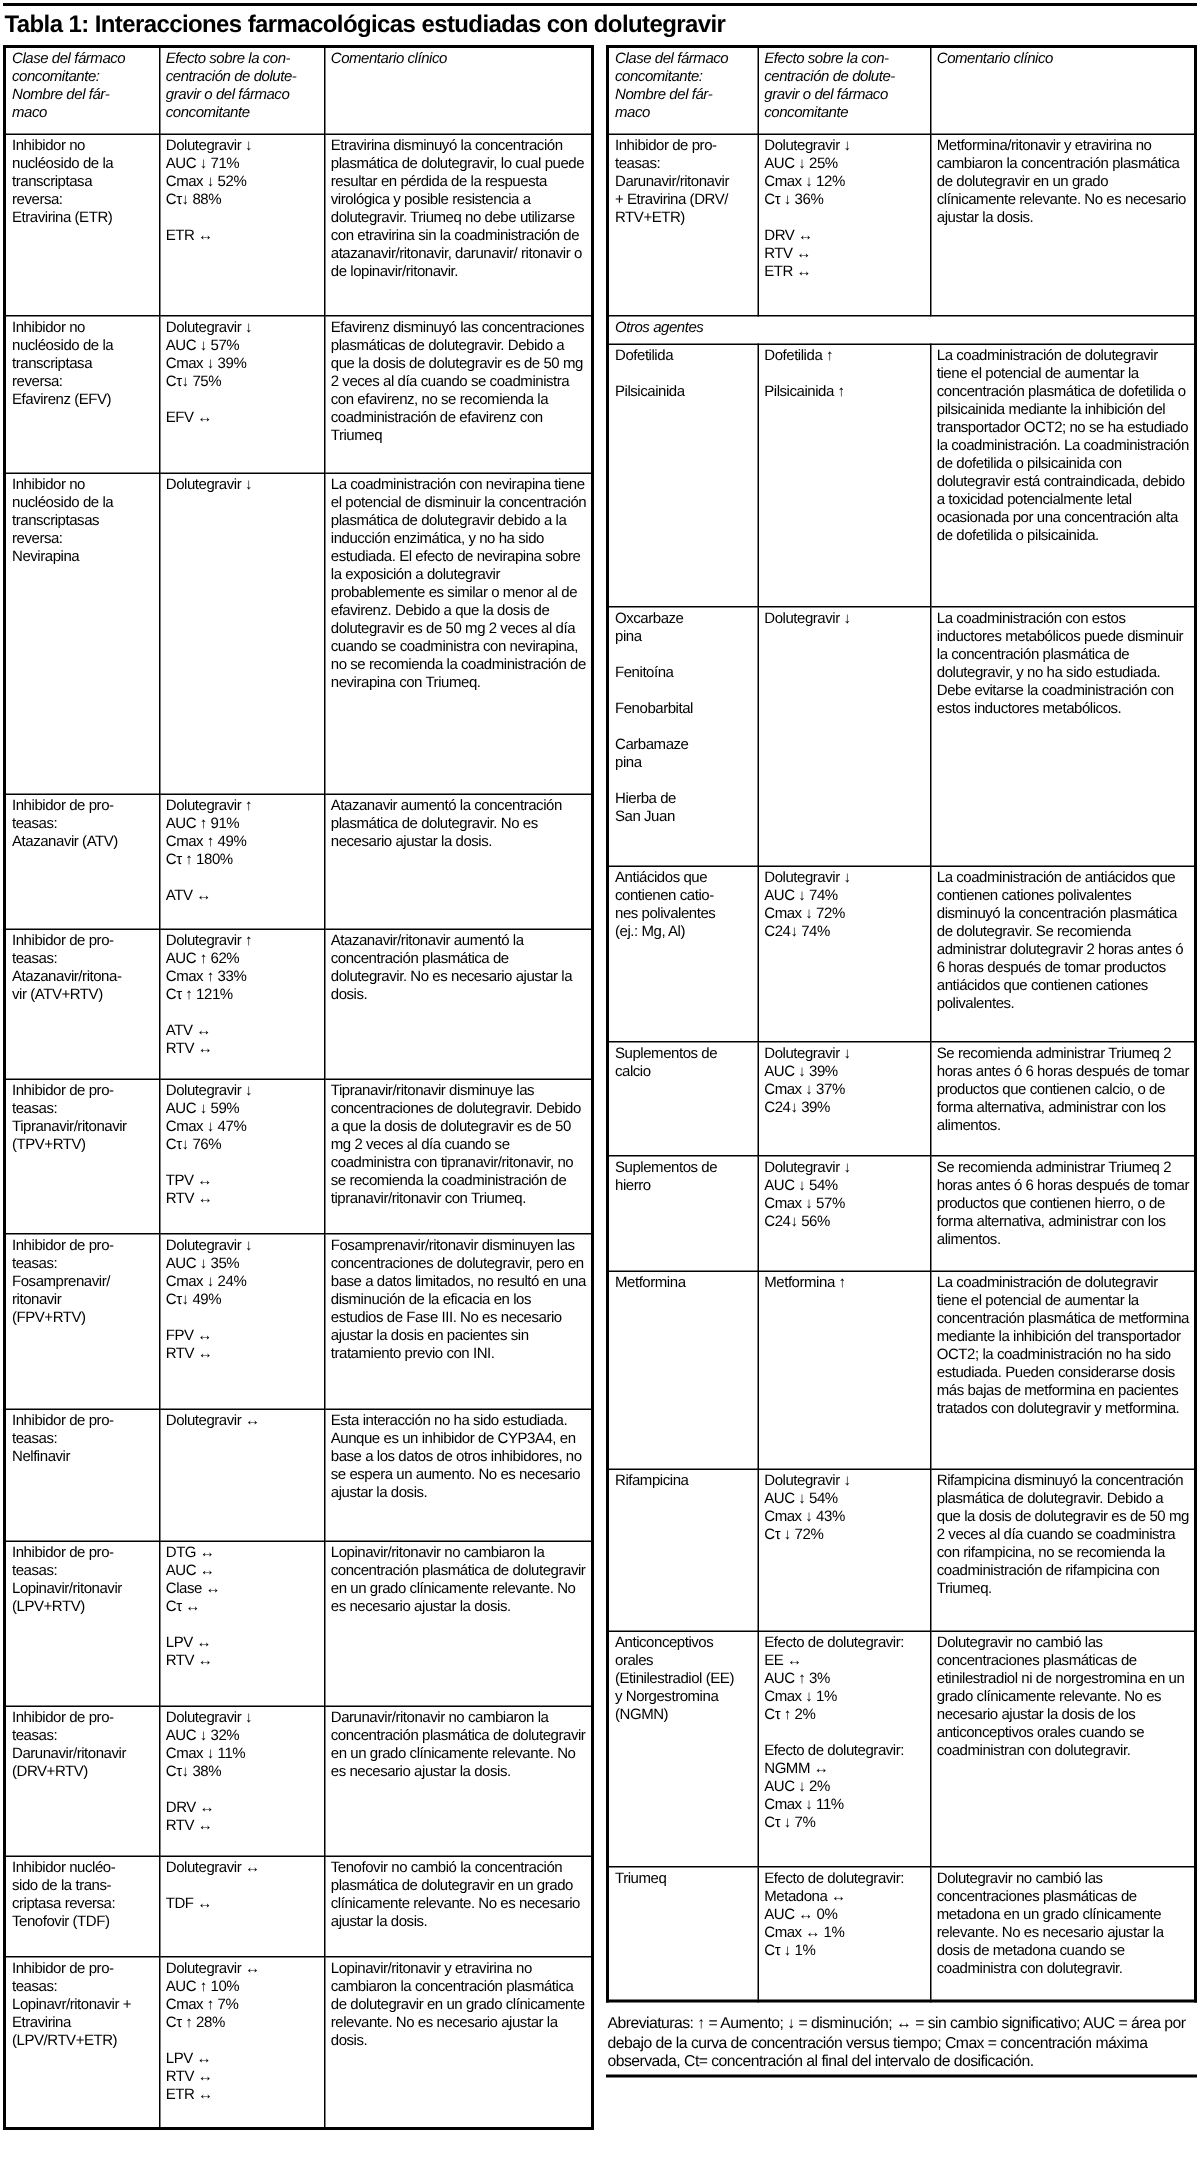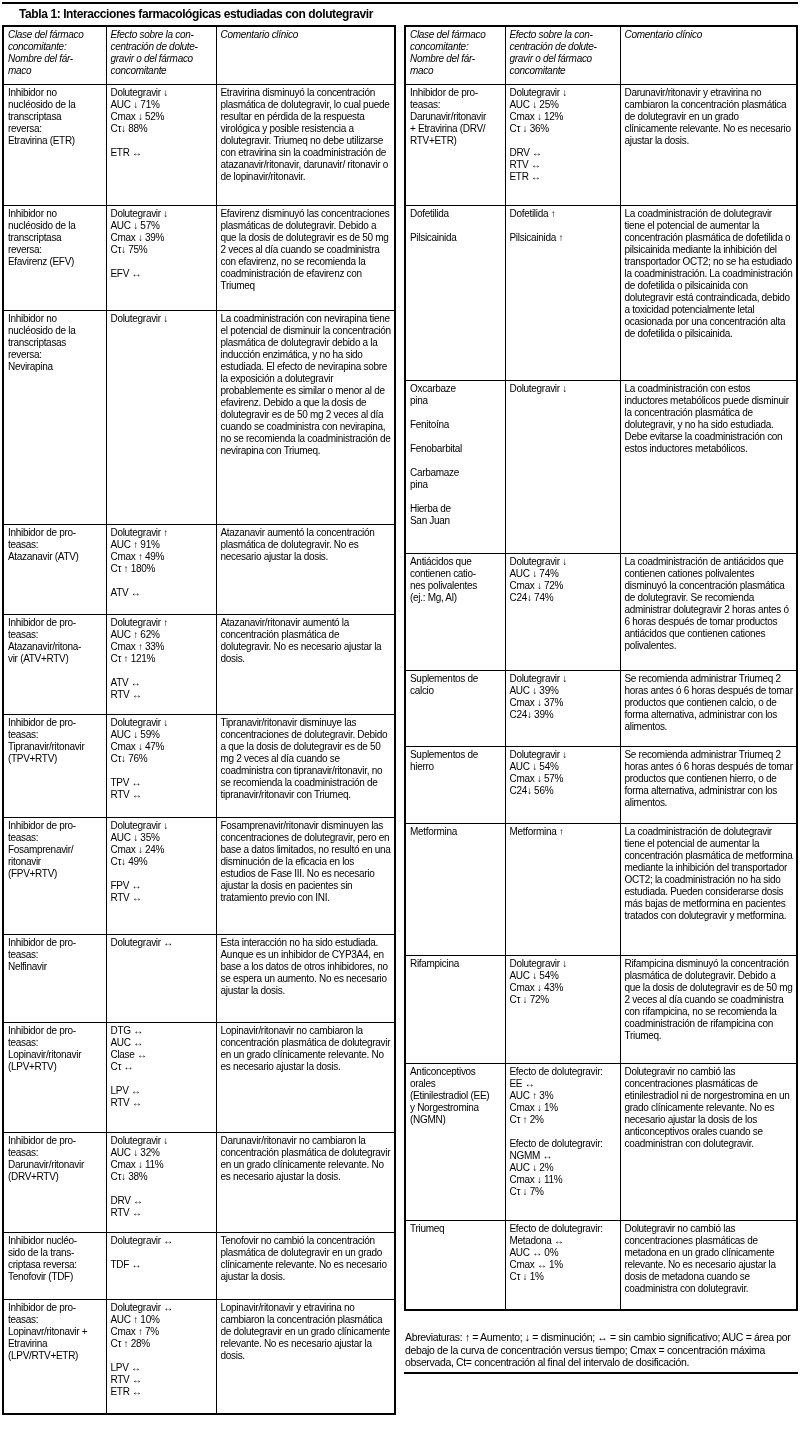--- a/index.html
+++ b/index.html
@@ -4,32 +4,32 @@
 <style>
   html,body{margin:0;padding:0;background:#fff;}
   .page{
     width:800px;height:1448px;box-sizing:border-box;
     background:#fff;color:#000;
     font-family:"Liberation Sans", sans-serif;
     font-size:10px;line-height:1.2;letter-spacing:-0.3px;
     padding:2px 2px 0 2px;position:relative;overflow:hidden;
   }
   .top-rule{border-top:2px solid #000;margin-bottom:3px;}
-  .doc-title{font-weight:bold;font-size:12px;letter-spacing:-0.4px;margin:2px 0 4px 17px;}
+  .doc-title{font-weight:bold;font-size:16px;letter-spacing:-0.4px;margin:2px 0 4px 1px;}
   .columns{display:flex;gap:8px;align-items:flex-start;}
   .col{flex:1 1 0;min-width:0;}
   table.itable{border-collapse:collapse;width:100%;table-layout:fixed;border:2px solid #000;}
   table.itable td,table.itable th{
     border:1px solid #000;vertical-align:top;padding:2px 3px 4px 4px;
     font-weight:normal;text-align:left;overflow:hidden;
   }
   th.hdr{font-style:italic;text-align:center;white-space:pre-line;padding-top:4px;}
   td.section{font-style:italic;text-align:center;padding:2px 2px 3px 2px;}
   td.drug,td.effect{white-space:pre-line;}
-  .footnote{margin-top:20px;font-size:10.5px;letter-spacing:-0.35px;line-height:1.18;padding:0 1px;}
+  .footnote{margin-top:8px;font-size:10.5px;letter-spacing:-0.35px;line-height:1.18;padding:0 1px;}
   .bottom-rule{border-top:2px solid #000;margin-top:3px;}
 </style>
 </head>
 <body>
 
 <div class="page">
   <div class="top-rule"></div>
   <div class="doc-title">Tabla 1: Interacciones farmacológicas estudiadas con dolutegravir</div>
 
   <div class="columns">
@@ -236,21 +236,24 @@
 + Etravirina (DRV/
 RTV+ETR)</td>
           <td class="effect">Dolutegravir ↓
 AUC ↓ 25%
 Cmax ↓ 12%
 Cτ ↓ 36%
 
 DRV ↔
 RTV ↔
 ETR ↔</td>
-          <td class="comment">Darunavir/ritonavir y etravirina no cambiaron la concentración plasmática de dolutegravir en un grado clínicamente relevante. No es necesario ajustar la dosis.</td>
+          <td class="comment">Metformina/ritonavir y etravirina no cambiaron la concentración plasmática de dolutegravir en un grado clínicamente relevante. No es necesario ajustar la dosis.</td>
+        </tr>
+        <tr style="height:19px">
+          <td class="section" colspan="3">Otros agentes</td>
         </tr>
         <tr style="height:175px">
           <td class="drug">Dofetilida
 
 Pilsicainida</td>
           <td class="effect">Dofetilida ↑
 
 Pilsicainida ↑</td>
           <td class="comment">La coadministración de dolutegravir tiene el potencial de aumentar la concentración plasmática de dofetilida o pilsicainida mediante la inhibición del transportador OCT2; no se ha estudiado la coadministración. La coadministración de dofetilida o pilsicainida con dolutegravir está contraindicada, debido a toxicidad potencialmente letal ocasionada por una concentración alta de dofetilida o pilsicainida.</td>
         </tr>

